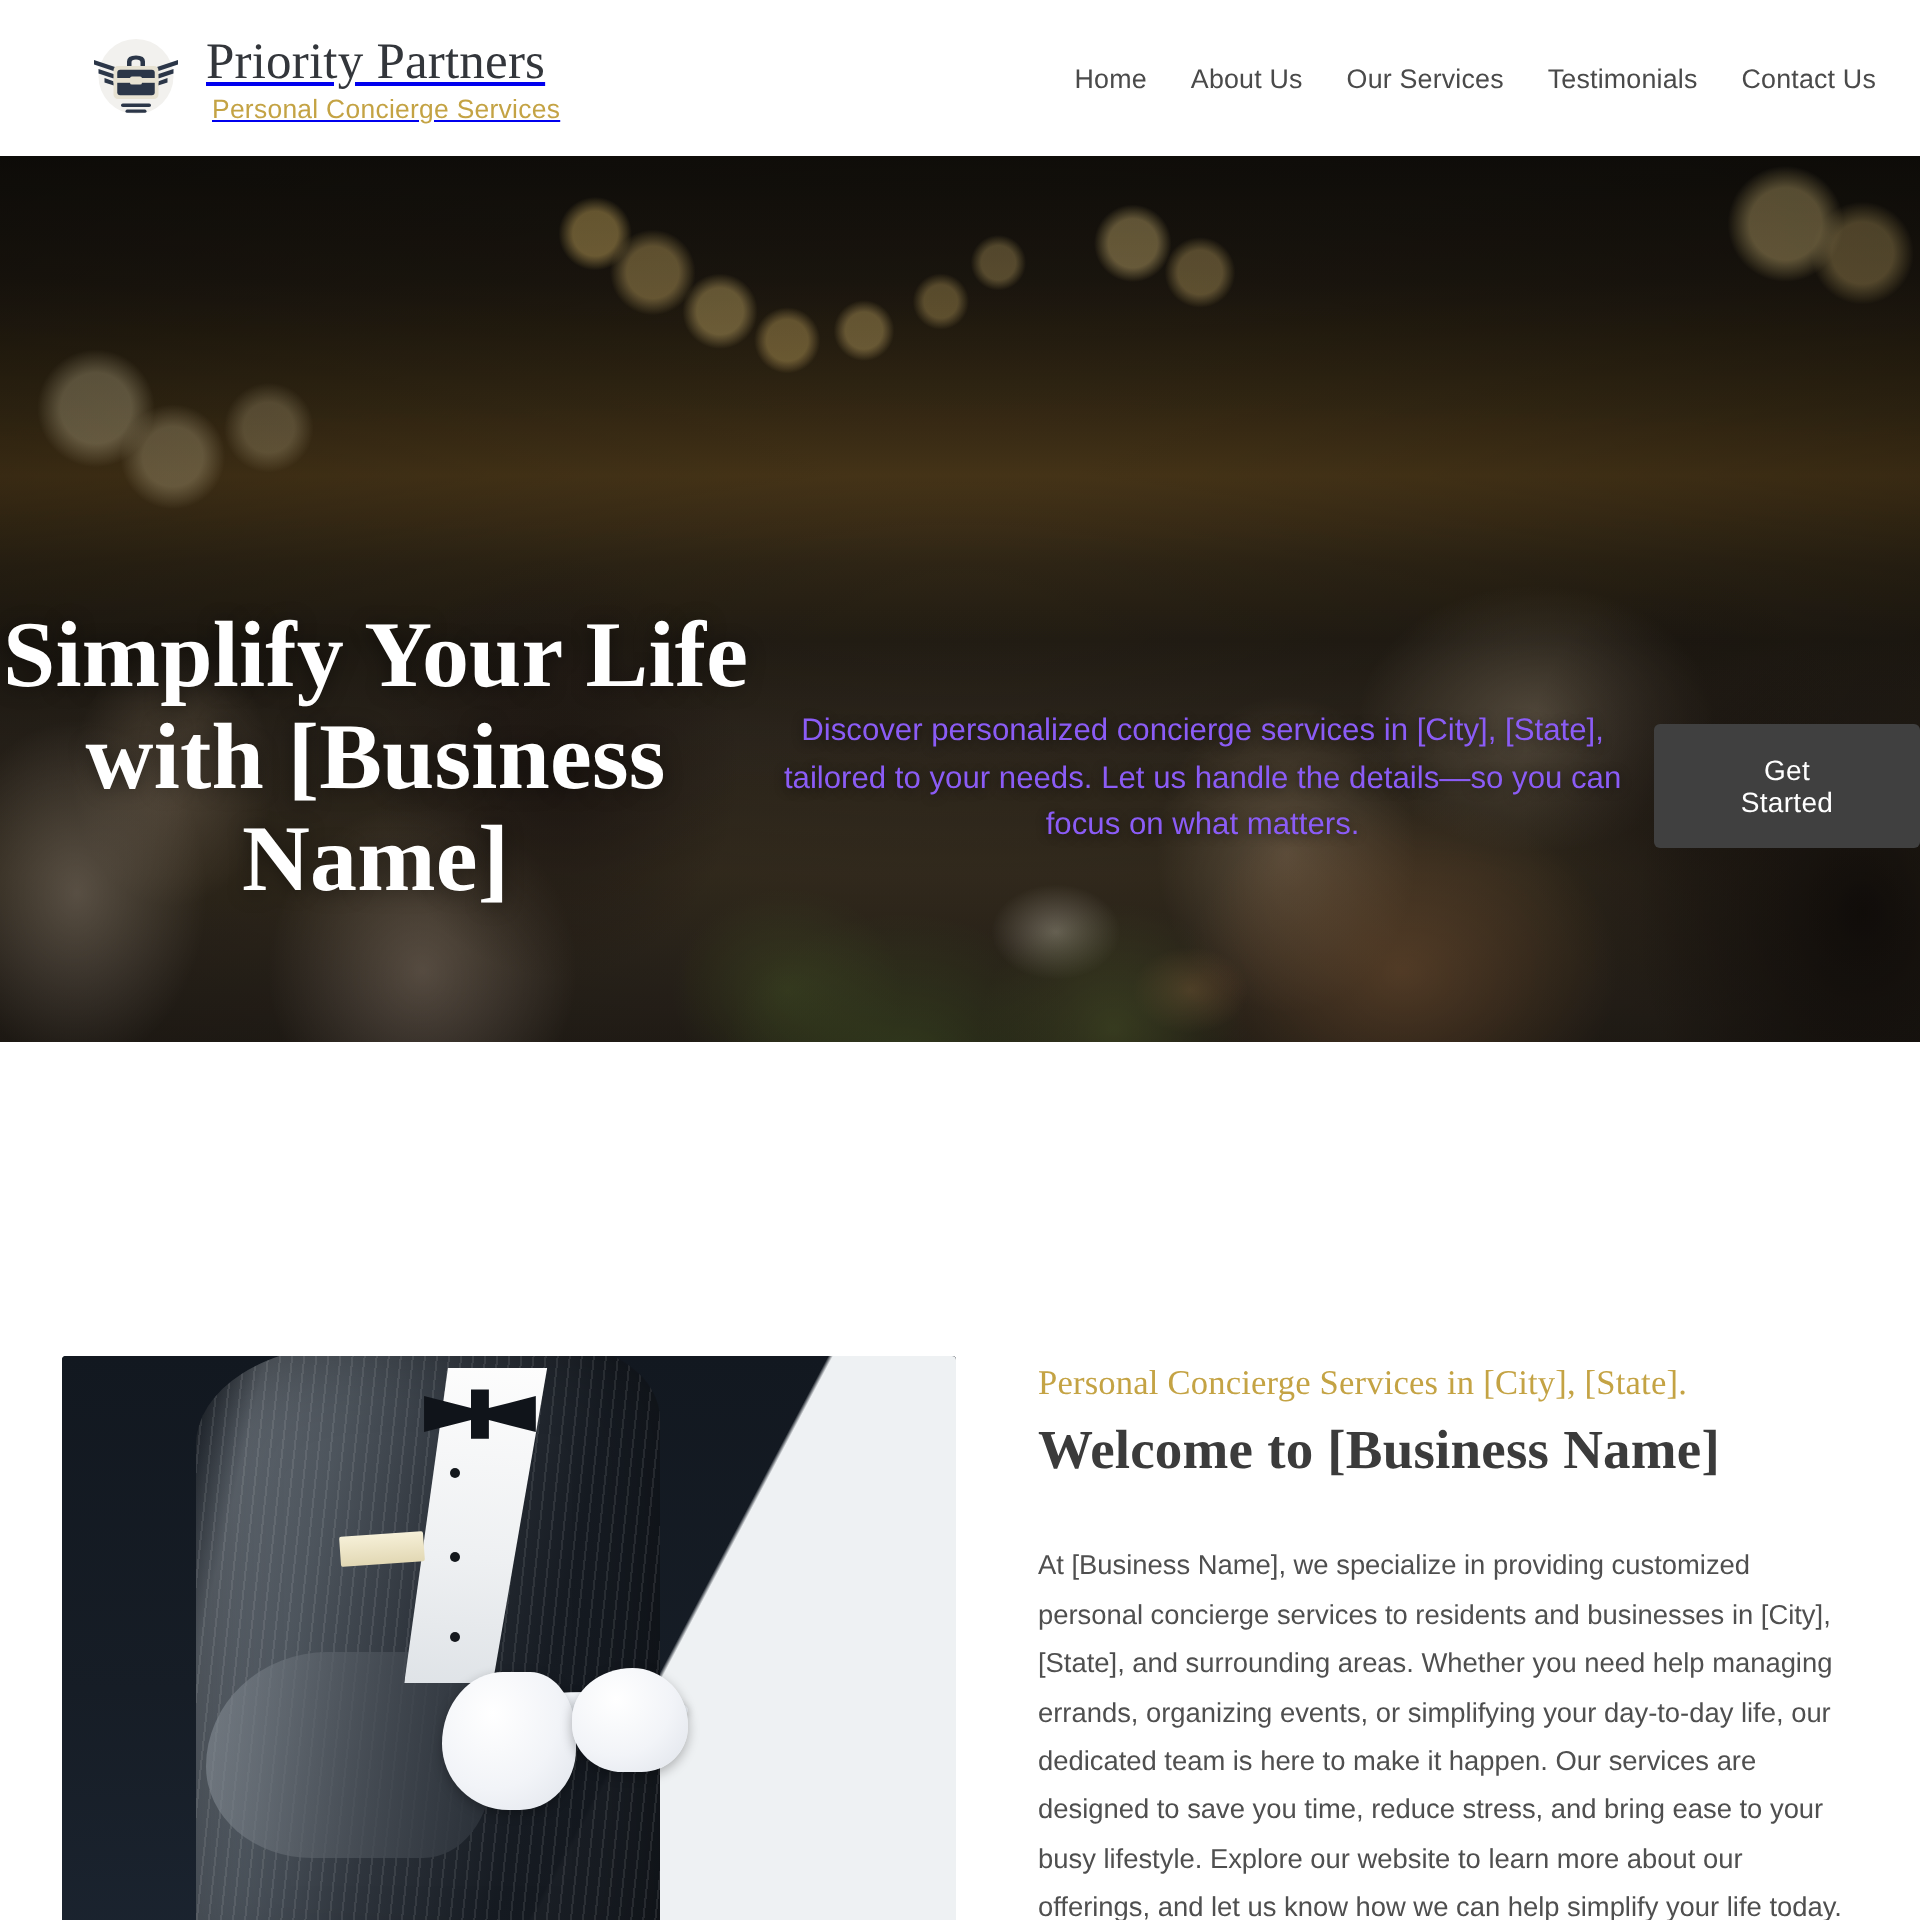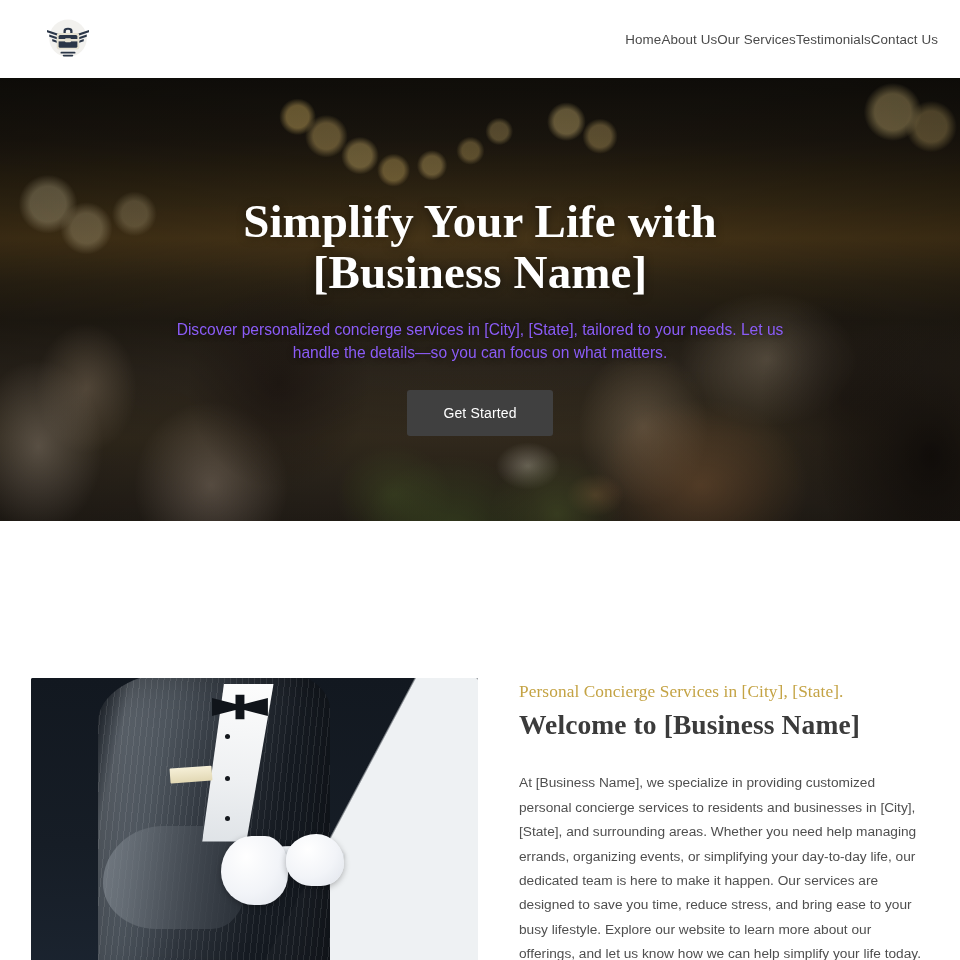--- a/index.html
+++ b/index.html
@@ -32,21 +32,21 @@
     letter-spacing:.1px;
     line-height:1.12;
   }
   .brand-tagline{
     font-size:13.2px;
     color:#c4a344;
     letter-spacing:.15px;
     margin-top:3px;
     padding-left:3px;
   }
-  .main-nav{ margin-left:auto; display:flex; align-items:center; padding-right:8px; }
+  .main-nav{ margin-left:auto; display:flex; align-items:center; gap:22px; padding-right:8px; }
   .nav-link{
     font-size:13.4px;
     color:#4a4a4a;
     text-decoration:none;
     white-space:nowrap;
     letter-spacing:.1px;
   }
 
   
   .hero{
@@ -126,21 +126,21 @@
     background:#ffffff;
     border-radius:50% 50% 0 0 / 100% 100% 0 0;
     transform:rotate(180deg);
     z-index:3;
   }
   .hero-inner{
     position:relative;
     z-index:5;
     height:100%;
     display:flex;
-    flex-direction:column;
+    flex-direction:row;
     align-items:center;
     padding-top:118px;
   }
   .hero-title{
     font-family:"Liberation Serif", serif;
     font-size:47px;
     line-height:1.08;
     color:#ffffff;
     text-align:center;
     max-width:640px;
@@ -327,20 +327,24 @@
       <path d="M26 21 q0-4 6-4 q6 0 6 4 v3 h-3 v-2.5 q0-1.8-3-1.8 q-3 0-3 1.8 V24 h-3 z" fill="#2b3648"></path>
       <rect x="17" y="24" width="30" height="22" rx="3" fill="#e7e2d2"></rect>
       <rect x="19.5" y="26.5" width="25" height="17" rx="2" fill="#2b3648"></rect>
       <rect x="17" y="32" width="30" height="3.2" fill="#e7e2d2"></rect>
       <rect x="28" y="31" width="8" height="5.4" rx="1.3" fill="#e7e2d2"></rect>
       <g fill="#2b3648">
         <rect x="22" y="49" width="20" height="2.4" rx="1.2"></rect>
         <rect x="25" y="53" width="14" height="2.2" rx="1.1"></rect>
       </g>
     </svg>
+    <span class="brand-text">
+      <span class="brand-title">Priority Partners</span>
+      <span class="brand-tagline">Personal Concierge Services</span>
+    </span>
   </a>
 
   <nav class="main-nav">
     <a class="nav-link" href="#">Home</a>
     <a class="nav-link" href="#">About Us</a>
     <a class="nav-link" href="#">Our Services</a>
     <a class="nav-link" href="#">Testimonials</a>
     <a class="nav-link" href="#">Contact Us</a>
   </nav>
 </header>

